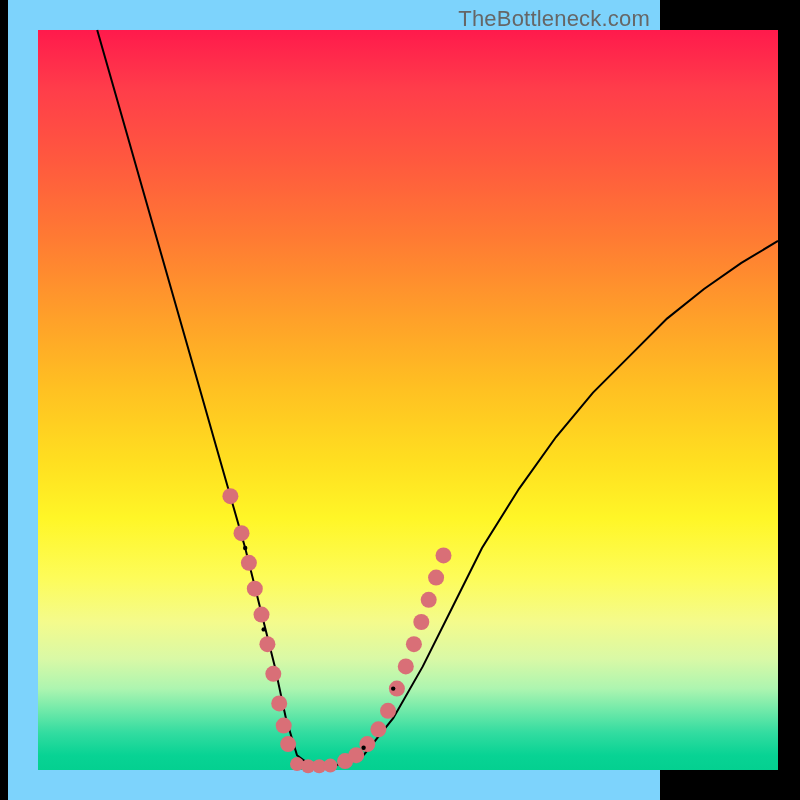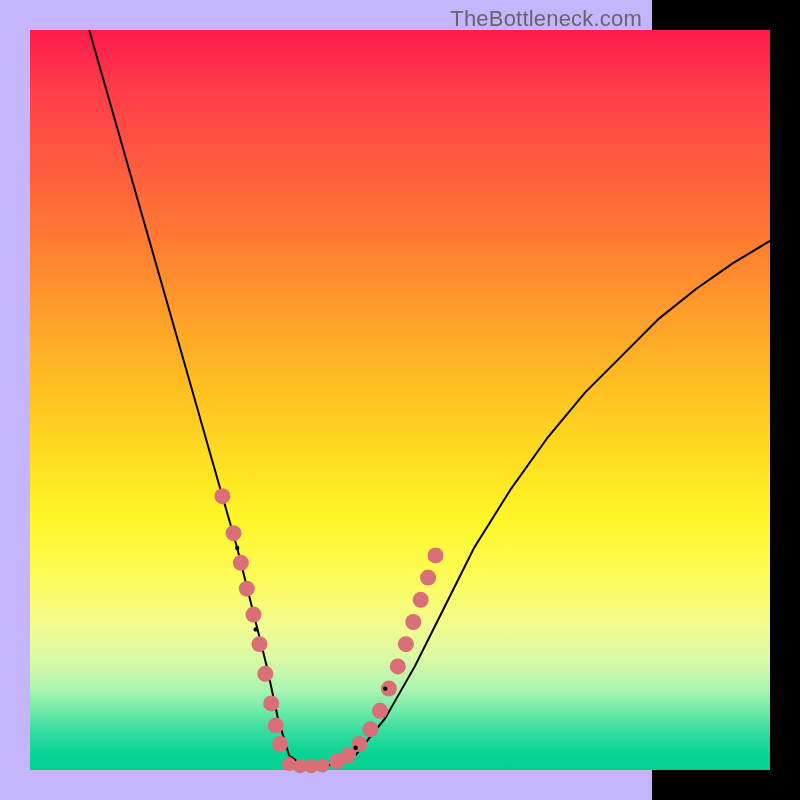--- a/index.html
+++ b/index.html
@@ -8,21 +8,22 @@
     width: 800px;
     height: 800px;
     overflow: hidden;
     background: #000;
     font-family: Arial, Helvetica, sans-serif;
   }
   .frame {
     position: relative;
     width: 652px;
     height: 800px;
-    background: #c4b5fd;
+    background: #7dd3fc;
+    margin-left: 8px;
   }
   .watermark {
     position: absolute;
     top: 6px;
     right: 10px;
     color: #666666;
     font-size: 22px;
     font-weight: 500;
     letter-spacing: 0.2px;
     user-select: none;

